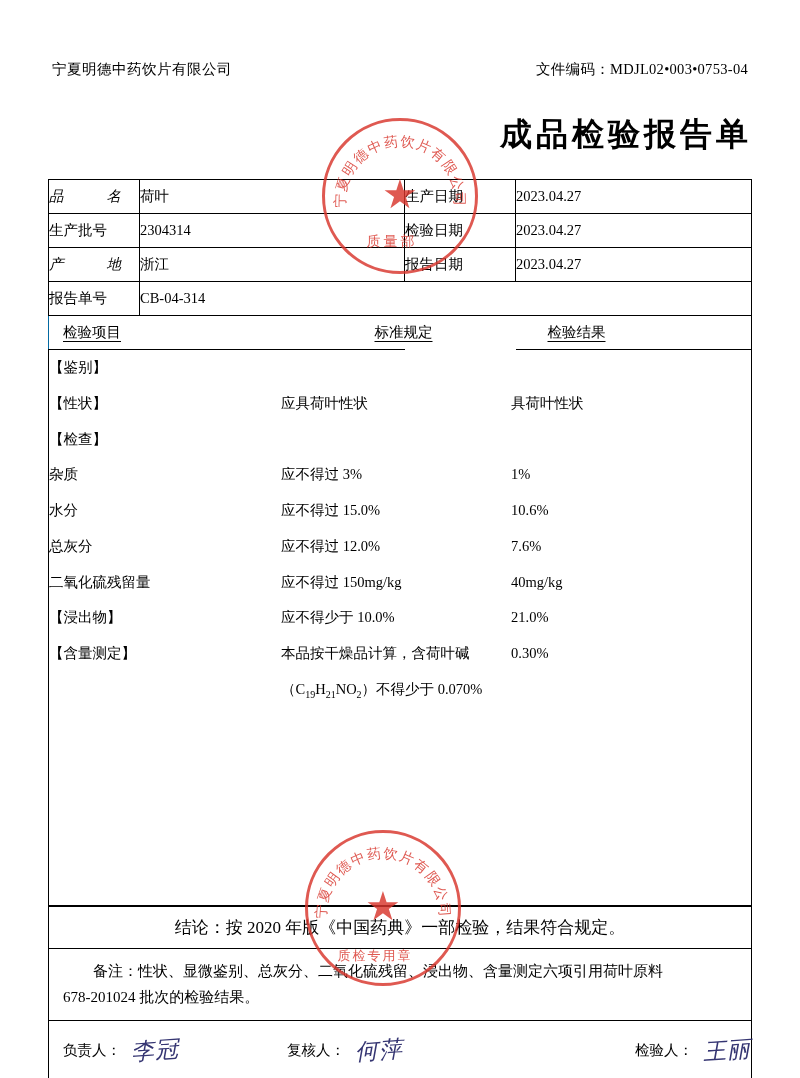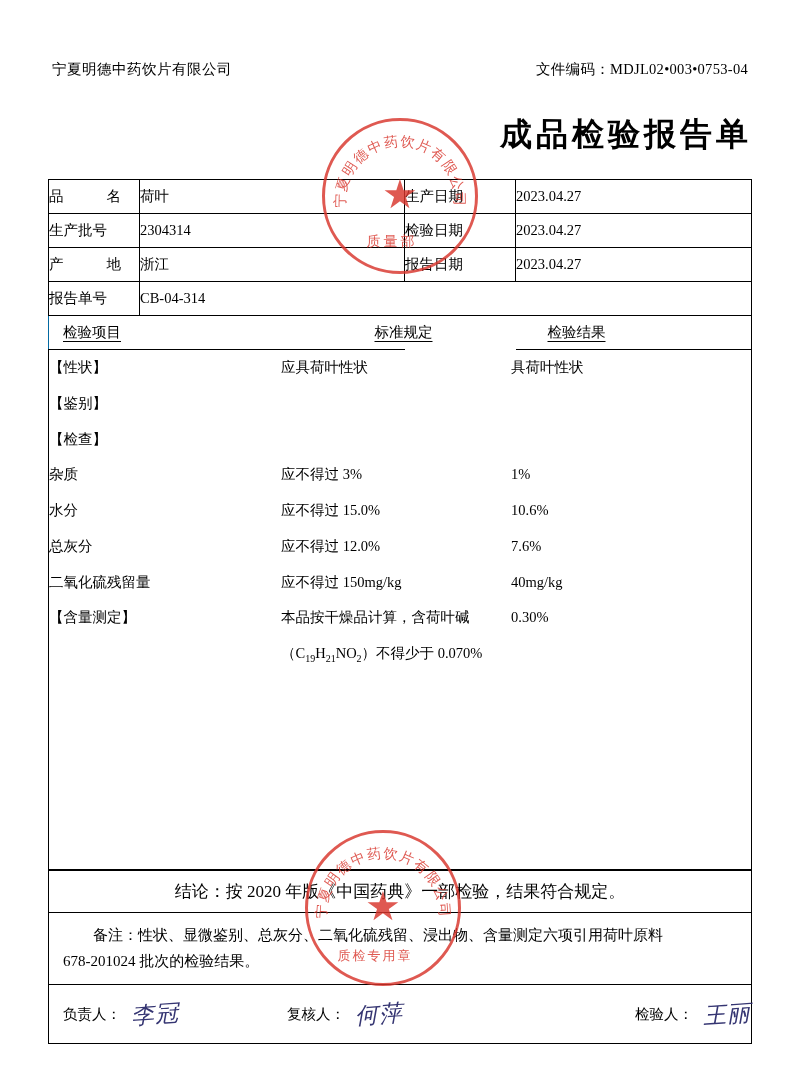--- a/index.html
+++ b/index.html
@@ -61,20 +61,21 @@
   .label-cell {
     text-align: left;
     padding: 0 12px;
     white-space: nowrap;
   }
   .spread {
     display: inline-block;
     width: 72px;
     text-align: justify;
     text-align-last: justify;
+    font-style: italic;
   }
   
   .insp-head td {
     height: 46px;
     border: none;
   }
   .insp-head span {
     text-decoration: underline;
     text-underline-offset: 4px;
   }
@@ -254,30 +255,30 @@
       </td>
     </tr>
   </tbody>
     </table>
 
   <div class="insp-body">
     <div class="items-wrap">
       <table class="items">
         <tbody>
             <tr>
+          <td class="c1">【鉴别】</td>
+          <td class="c2"></td>
+          <td class="c3"></td>
+        </tr>
+        <tr>
           <td class="c1">【性状】</td>
           <td class="c2">应具荷叶性状</td>
           <td class="c3">具荷叶性状</td>
         </tr>
         <tr>
-          <td class="c1">【鉴别】</td>
-          <td class="c2"></td>
-          <td class="c3"></td>
-        </tr>
-        <tr>
           <td class="c1">【检查】</td>
           <td class="c2"></td>
           <td class="c3"></td>
         </tr>
         <tr>
           <td class="c1">杂质</td>
           <td class="c2">应不得过 3%</td>
           <td class="c3">1%</td>
         </tr>
         <tr>
@@ -287,20 +288,25 @@
         </tr>
         <tr>
           <td class="c1">总灰分</td>
           <td class="c2">应不得过 12.0%</td>
           <td class="c3">7.6%</td>
         </tr>
         <tr>
           <td class="c1">二氧化硫残留量</td>
           <td class="c2">应不得过 150mg/kg</td>
           <td class="c3">40mg/kg</td>
+        </tr>
+        <tr>
+          <td class="c1">【浸出物】</td>
+          <td class="c2">应不得少于 10.0%</td>
+          <td class="c3">21.0%</td>
         </tr>
         <tr>
           <td class="c1">【含量测定】</td>
           <td class="c2">本品按干燥品计算，含荷叶碱</td>
           <td class="c3">0.30%</td>
         </tr>
         <tr>
           <td class="c1"></td>
           <td class="c2">
             <span>（C</span><span class="sub">19</span><span>H</span><span class="sub">21</span><span>NO</span><span class="sub">2</span><span>）不得少于 0.070%</span>

